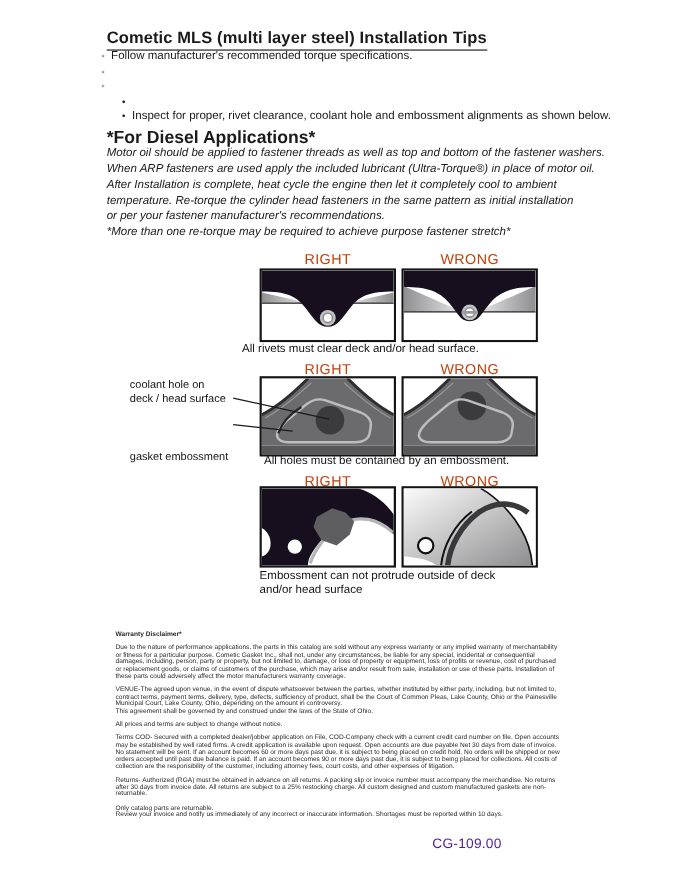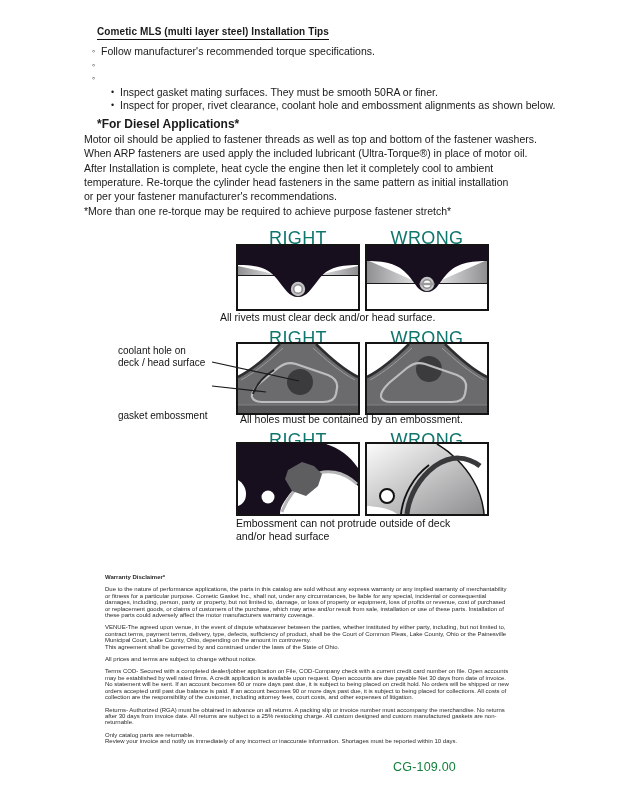--- a/index.html
+++ b/index.html
@@ -4,61 +4,60 @@
 <style>
   html,body{margin:0;padding:0;}
   body{
     width:618px;height:800px;position:relative;background:#ffffff;
     font-family:"Liberation Sans", sans-serif;color:#1a1a1a;
     -webkit-font-smoothing:antialiased;overflow:hidden;
   }
   .abs{position:absolute;}
   .pre{white-space:pre-line;}
   .page-title{
-    top:26px;left:97px;font-size:10px;font-weight:bold;
+    top:26px;left:97px;font-size:15px;font-weight:bold;
     border-bottom:1.6px solid #111;padding-bottom:1.5px;letter-spacing:.1px;
   }
   .tips{top:45px;left:92px;width:470px;font-size:10.5px;line-height:13.5px;}
   .tip-row{display:flex;}
   .tip-row.indent{margin-left:19px;}
   .tip-marker{width:9px;flex:0 0 9px;font-size:9px;line-height:13.5px;}
-  .diesel-h{top:117px;left:97px;font-size:12px;font-weight:bold;}
-  .para{left:84px;width:460px;font-size:10.5px;line-height:13.8px;}
+  .diesel-h{top:117px;left:97px;font-size:16px;font-weight:bold;}
+  .para{left:97px;width:460px;font-size:10.5px;line-height:13.8px;font-style:italic;}
   .p1{top:133px;} .p2{top:162px;} .p3{top:205px;}
-  .fig-label{width:124px;text-align:center;font-size:18px;color:#0f766e;letter-spacing:.4px;}
+  .fig-label{width:124px;text-align:center;font-size:13px;color:#c2410c;letter-spacing:.4px;}
   .panel{border:2px solid #141414;background:#fff;line-height:0;}
   .panel svg{display:block;}
   .caption{font-size:10.5px;line-height:12.5px;color:#141414;}
   .annot{font-size:10px;line-height:11.5px;color:#141414;}
   .leader{pointer-events:none;}
   .disc{top:574px;left:105px;width:407px;font-size:6px;line-height:6.4px;color:#2a2a2a;}
   .disc p{margin:0 0 6px 0;}
   .disc p.no-gap{margin-bottom:0;}
   .disc .disc-h{font-weight:bold;margin-bottom:6px;}
-  .footer-code{top:760px;left:393px;font-size:12.5px;color:#15803d;letter-spacing:.2px;}
+  .footer-code{top:760px;left:393px;font-size:12.5px;color:#4c1d95;letter-spacing:.2px;}
 </style>
 </head>
 <body>
 
 <div class="abs page-title">Cometic MLS (multi layer steel) Installation Tips</div>
 
 <div class="abs tips">
   <div class="tip-row">
     <span class="tip-marker">◦</span>
     <span>Follow manufacturer's recommended torque specifications.</span>
   </div>
   <div class="tip-row">
     <span class="tip-marker">◦</span>
   </div>
   <div class="tip-row">
     <span class="tip-marker">◦</span>
   </div>
   <div class="tip-row indent">
     <span class="tip-marker">•</span>
-    <span>Inspect gasket mating surfaces.  They must be smooth 50RA or finer.</span>
   </div>
   <div class="tip-row indent">
     <span class="tip-marker">•</span>
     <span>Inspect for proper, rivet clearance, coolant hole and embossment alignments as shown below.</span>
   </div>
 </div>
 
 <div class="abs diesel-h">*For Diesel Applications*</div>
 <div class="abs para p1 pre">Motor oil should be applied to fastener threads as well as top and bottom of the fastener washers.
 When ARP fasteners are used apply the included lubricant (Ultra-Torque®) in place of motor oil.</div>

